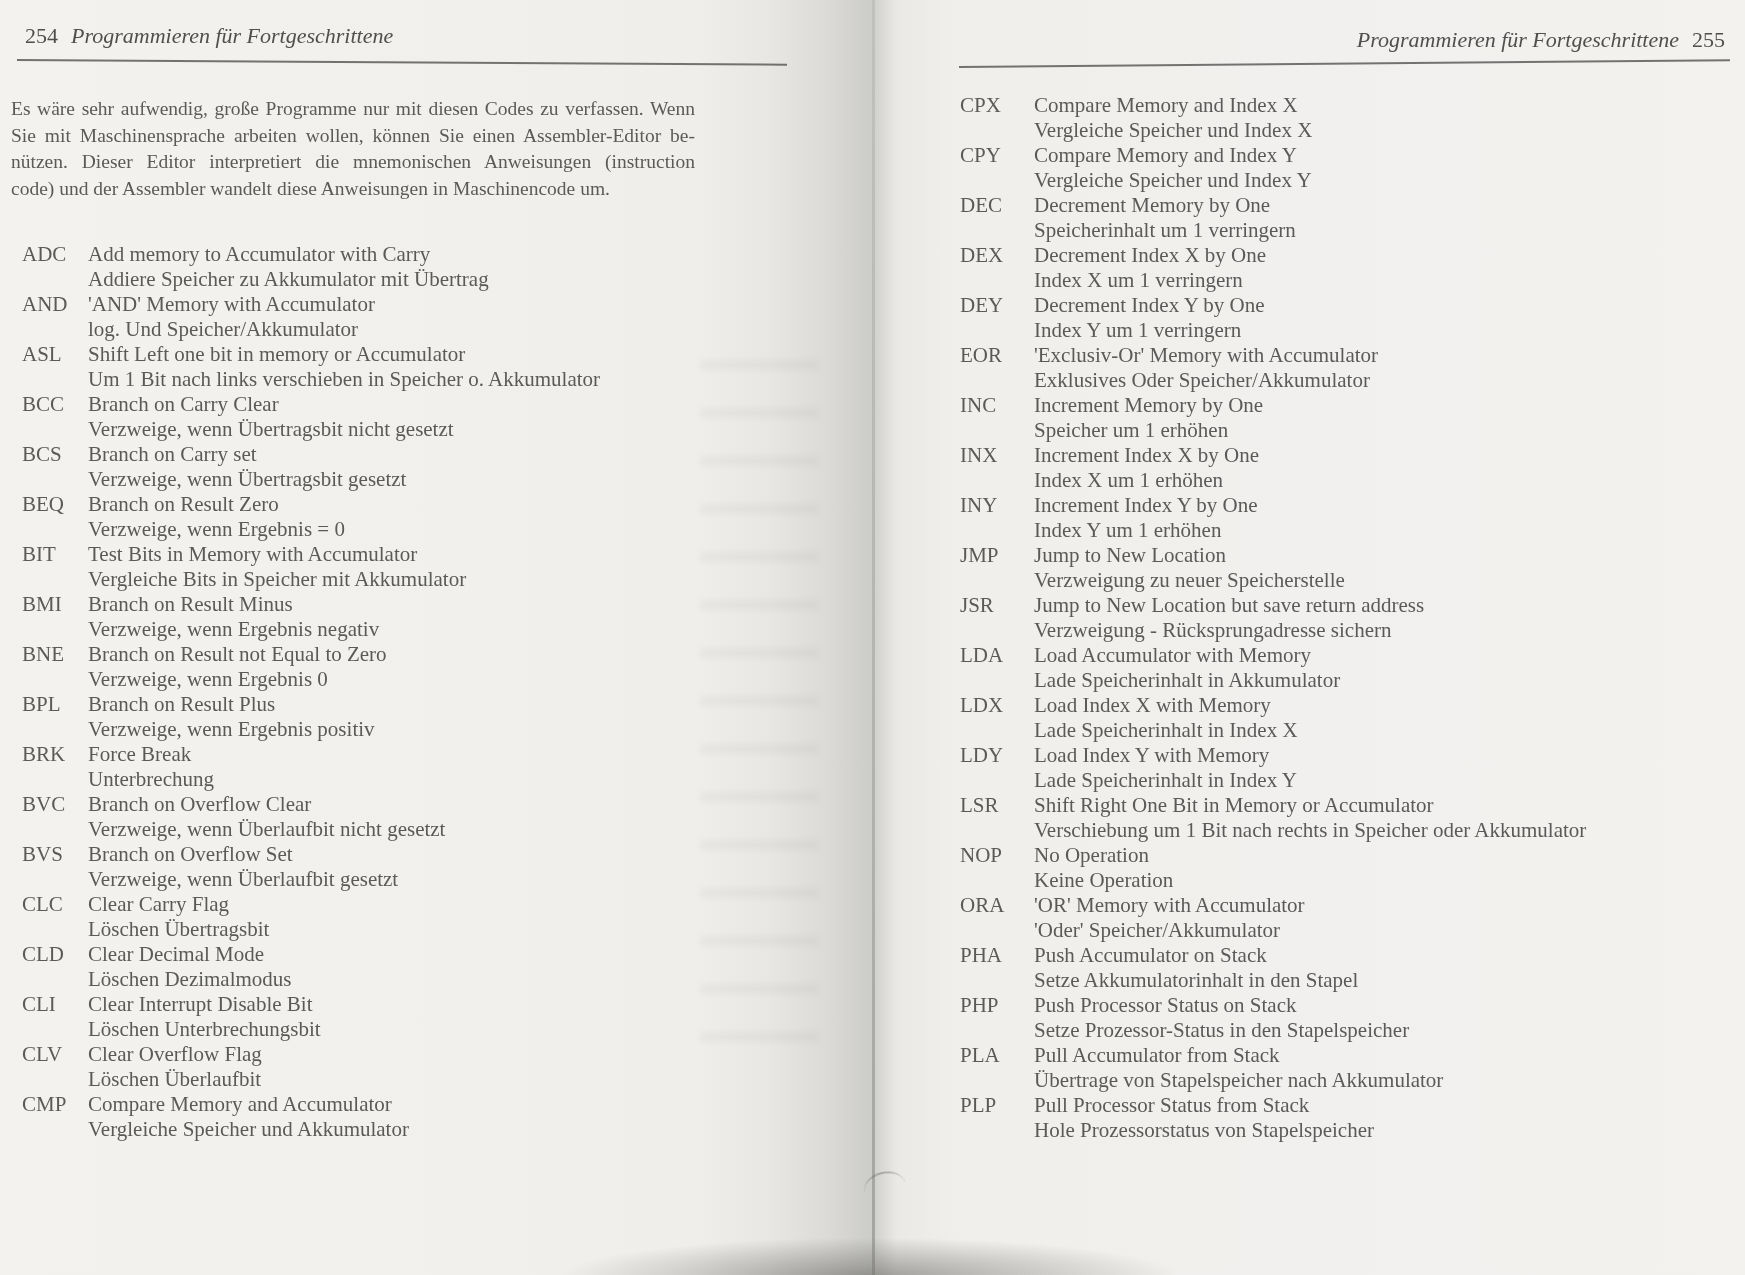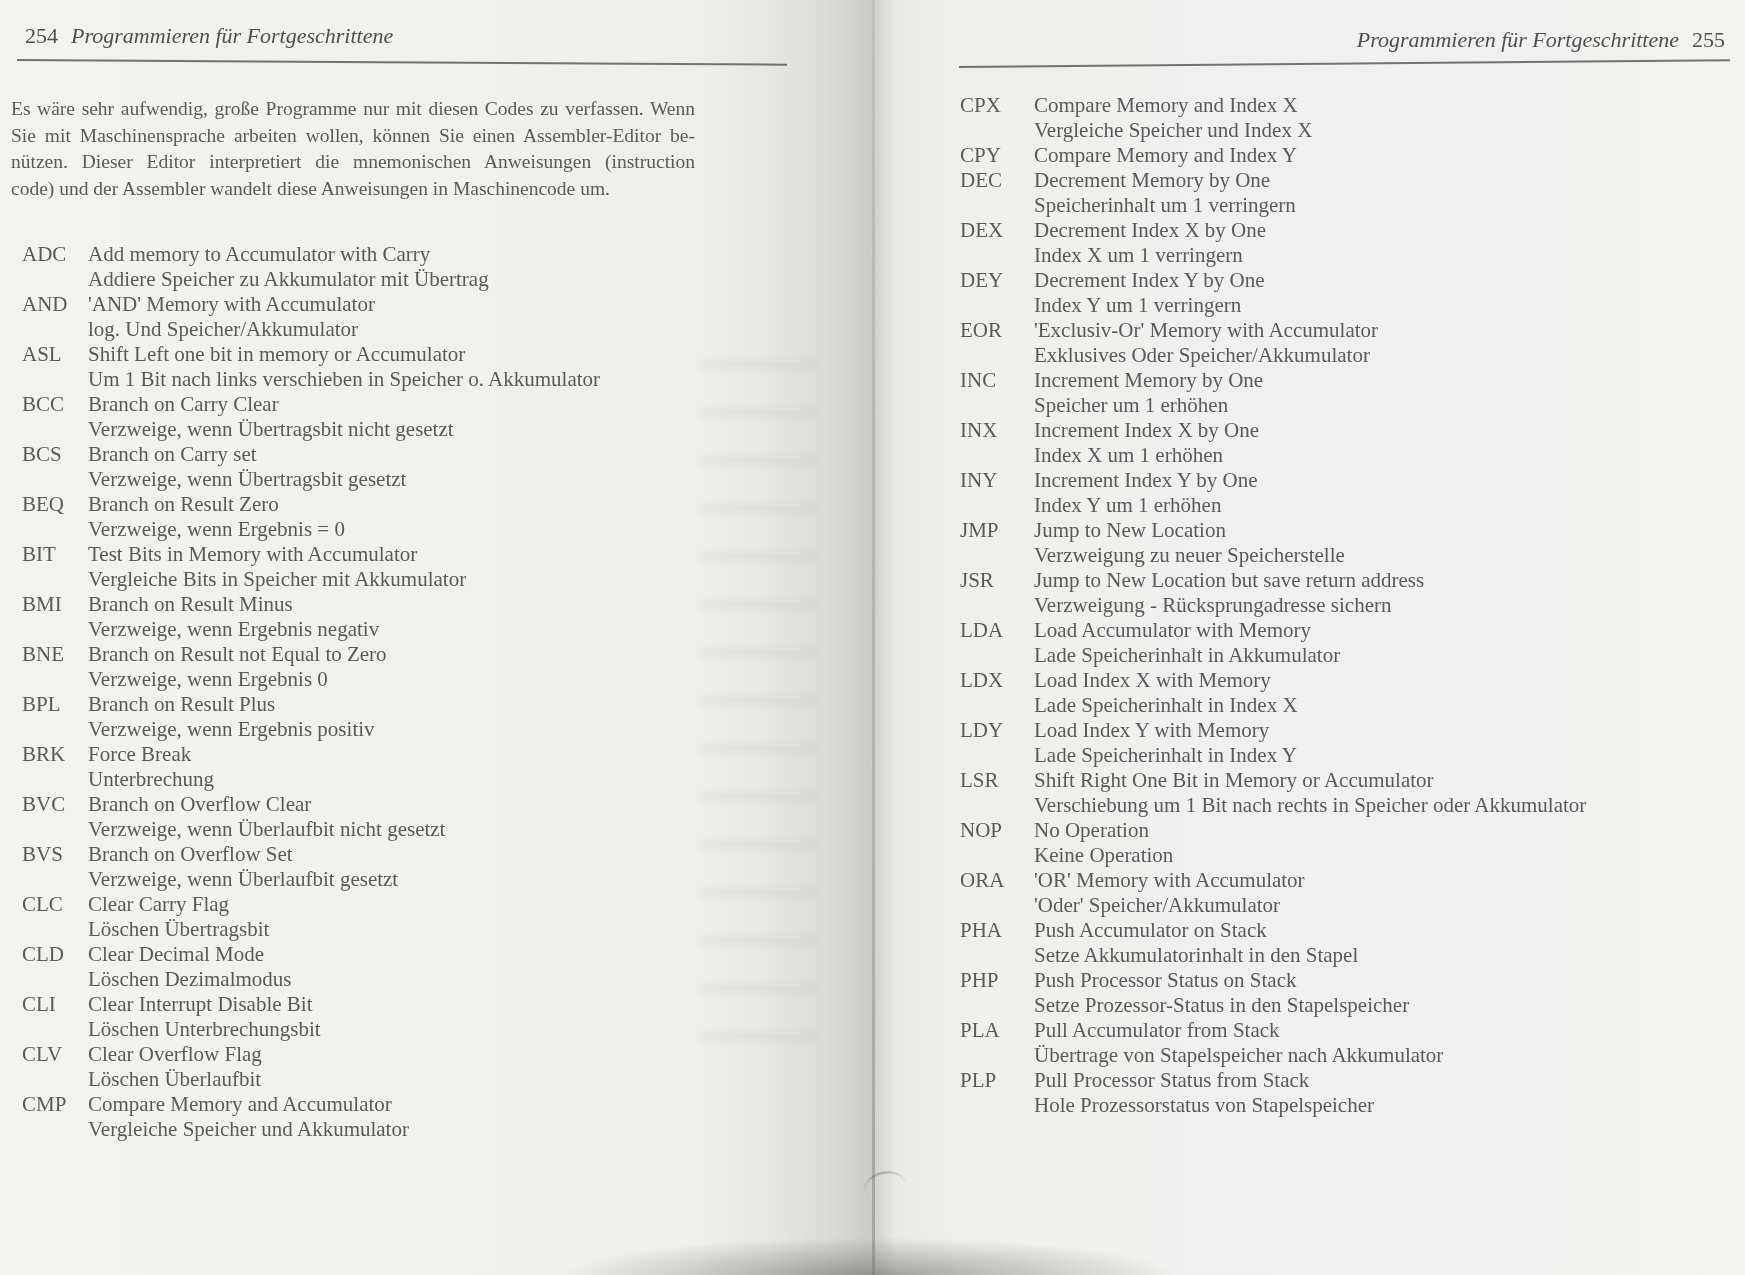--- a/index.html
+++ b/index.html
@@ -245,20 +245,21 @@
         <div class="opdesc">
           <div class="en">Compare Memory and Index X</div>
           <div class="de">Vergleiche Speicher und Index X</div>
         </div>
       </div>
 
       <div class="oprow">
         <div class="opcode">CPY</div>
         <div class="opdesc">
           <div class="en">Compare Memory and Index Y</div>
+          <div class="de">Vergleiche Speicher und Index Y</div>
         </div>
       </div>
 
       <div class="oprow">
         <div class="opcode">DEC</div>
         <div class="opdesc">
           <div class="en">Decrement Memory by One</div>
           <div class="de">Speicherinhalt um 1 verringern</div>
         </div>
       </div>

